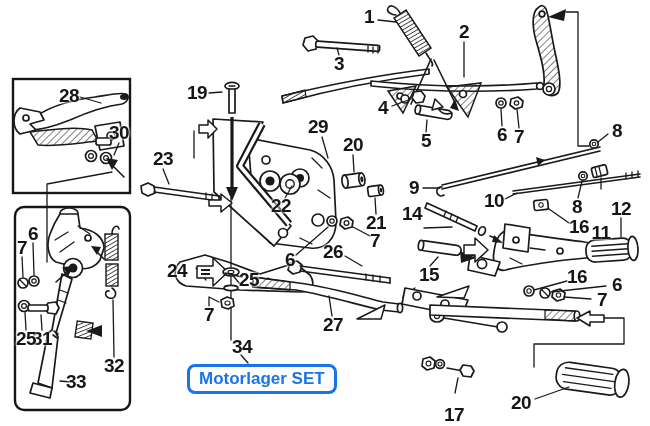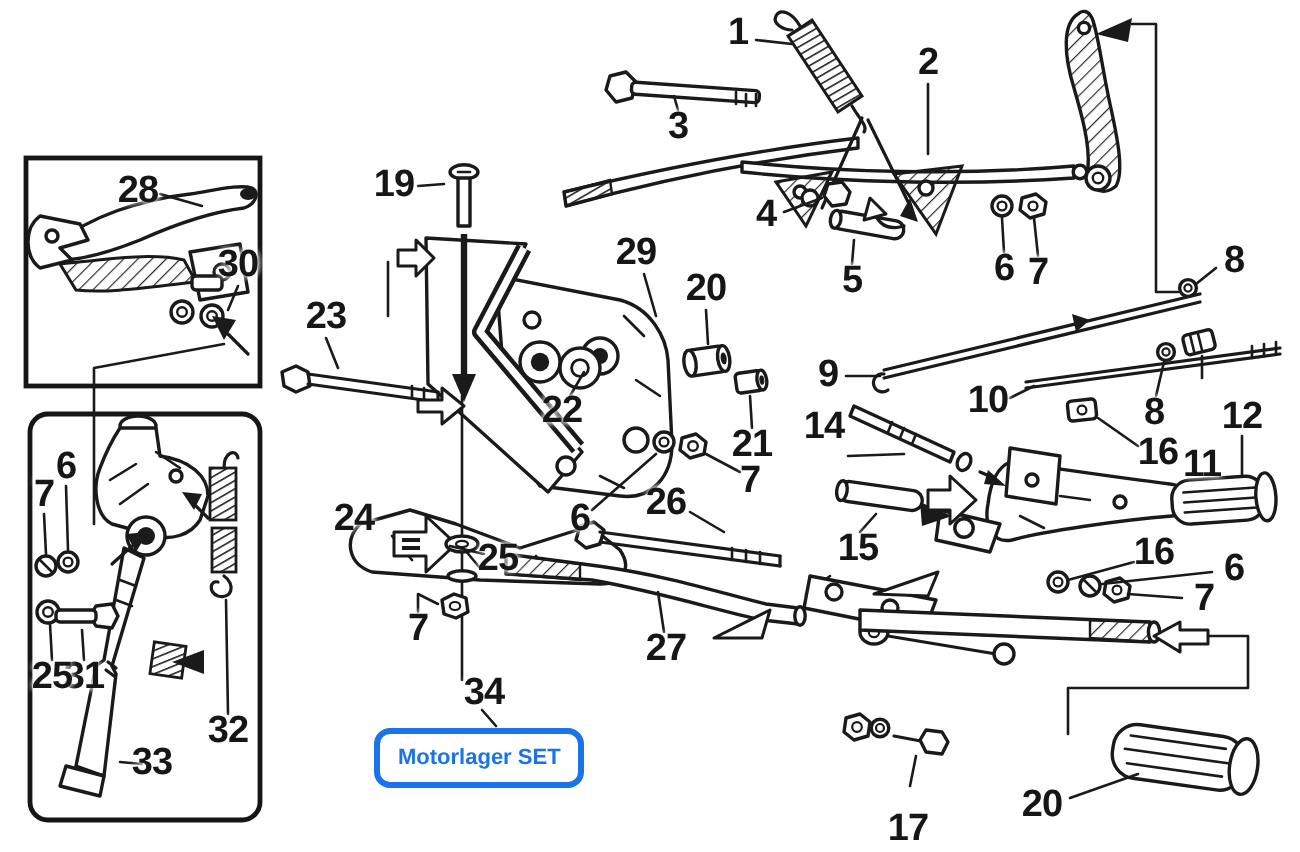--- a/index.html
+++ b/index.html
@@ -5,21 +5,21 @@
   html,body{margin:0;padding:0;background:#fff;}
   .canvas{position:relative;width:650px;height:426px;background:#fff;overflow:hidden;
           font-family:"Liberation Sans",sans-serif;}
   .canvas svg{position:absolute;left:0;top:0;}
   #labels{position:absolute;left:0;top:0;width:650px;height:426px;pointer-events:none;}
   .part-num{position:absolute;transform:translate(-50%,-50%);
             font:bold 19px "Liberation Sans",sans-serif;color:#161616;letter-spacing:-0.5px;
             text-shadow:0 0 3px #fff,0 0 3px #fff;white-space:nowrap;}
   .badge{position:absolute;left:187px;top:364px;height:22px;display:flex;align-items:center;
          padding:1px 9px;background:#fff;border:3px solid var(--accent,#1a73e8);border-radius:8px;
-         color:var(--accent,#1a73e8);font-weight:bold;font-size:11px;line-height:20px;}
+         color:var(--accent,#1a73e8);font-weight:bold;font-size:17px;line-height:20px;}
   .ln{stroke:#1a1a1a;fill:none;stroke-width:1.6;stroke-linecap:round;stroke-linejoin:round;}
   .ld{stroke:#1a1a1a;fill:none;stroke-width:1.3;stroke-linecap:round;stroke-linejoin:round;}
   .part{fill:#fff;stroke:#1a1a1a;stroke-width:1.7;stroke-linejoin:round;}
   .dark{fill:#1a1a1a;stroke:none;}
   .warr{fill:#fff;stroke:#1a1a1a;stroke-width:1.5;stroke-linejoin:round;}
 </style>
 </head>
 <body>
 
 <div class="canvas">
@@ -397,21 +397,21 @@
       <div class="part-num" style="left: 617px; top: 285px;">6</div>
       <div class="part-num" style="left: 602px; top: 300px;">7</div>
       <div class="part-num" style="left: 454px; top: 402px; margin-top: 13px;">17</div>
       <div class="part-num" style="left: 521px; top: 403px;">20</div>
       <div class="part-num" style="left: 197px; top: 93px;">19</div>
       <div class="part-num" style="left: 353px; top: 145px;">20</div>
       <div class="part-num" style="left: 376px; top: 223px;">21</div>
       <div class="part-num" style="left: 375px; top: 241px;">7</div>
       <div class="part-num" style="left: 281px; top: 206px;">22</div>
       <div class="part-num" style="left: 163px; top: 159px;">23</div>
-      <div class="part-num" style="left: 177px; top: 260px; text-align: right;">24</div>
+      <div class="part-num" style="left: 177px; top: 271px; text-align: right;">24</div>
       <div class="part-num" style="left: 249px; top: 280px;">25</div>
       <div class="part-num" style="left: 209px; top: 315px;">7</div>
       <div class="part-num" style="left: 290px; top: 260px;">6</div>
       <div class="part-num" style="left: 333px; top: 252px;">26</div>
       <div class="part-num" style="left: 333px; top: 325px;">27</div>
       <div class="part-num" style="left: 69px; top: 96px;">28</div>
       <div class="part-num" style="left: 318px; top: 127px;">29</div>
       <div class="part-num" style="left: 119px; top: 133px;">30</div>
       <div class="part-num" style="left: 42px; top: 339px;">31</div>
       <div class="part-num" style="left: 114px; top: 366px;">32</div>

